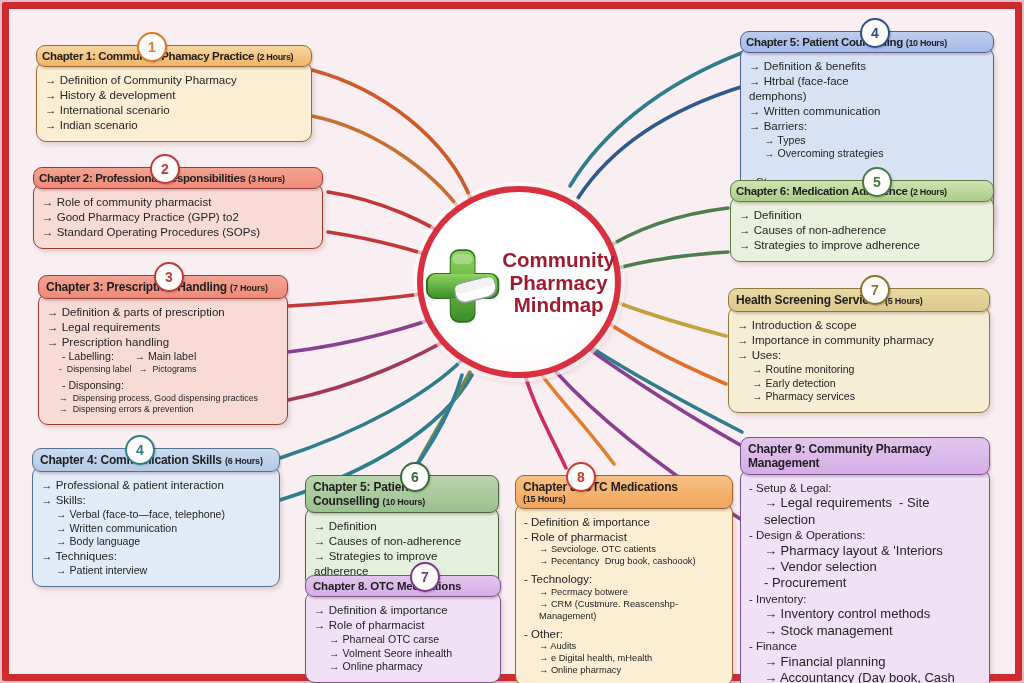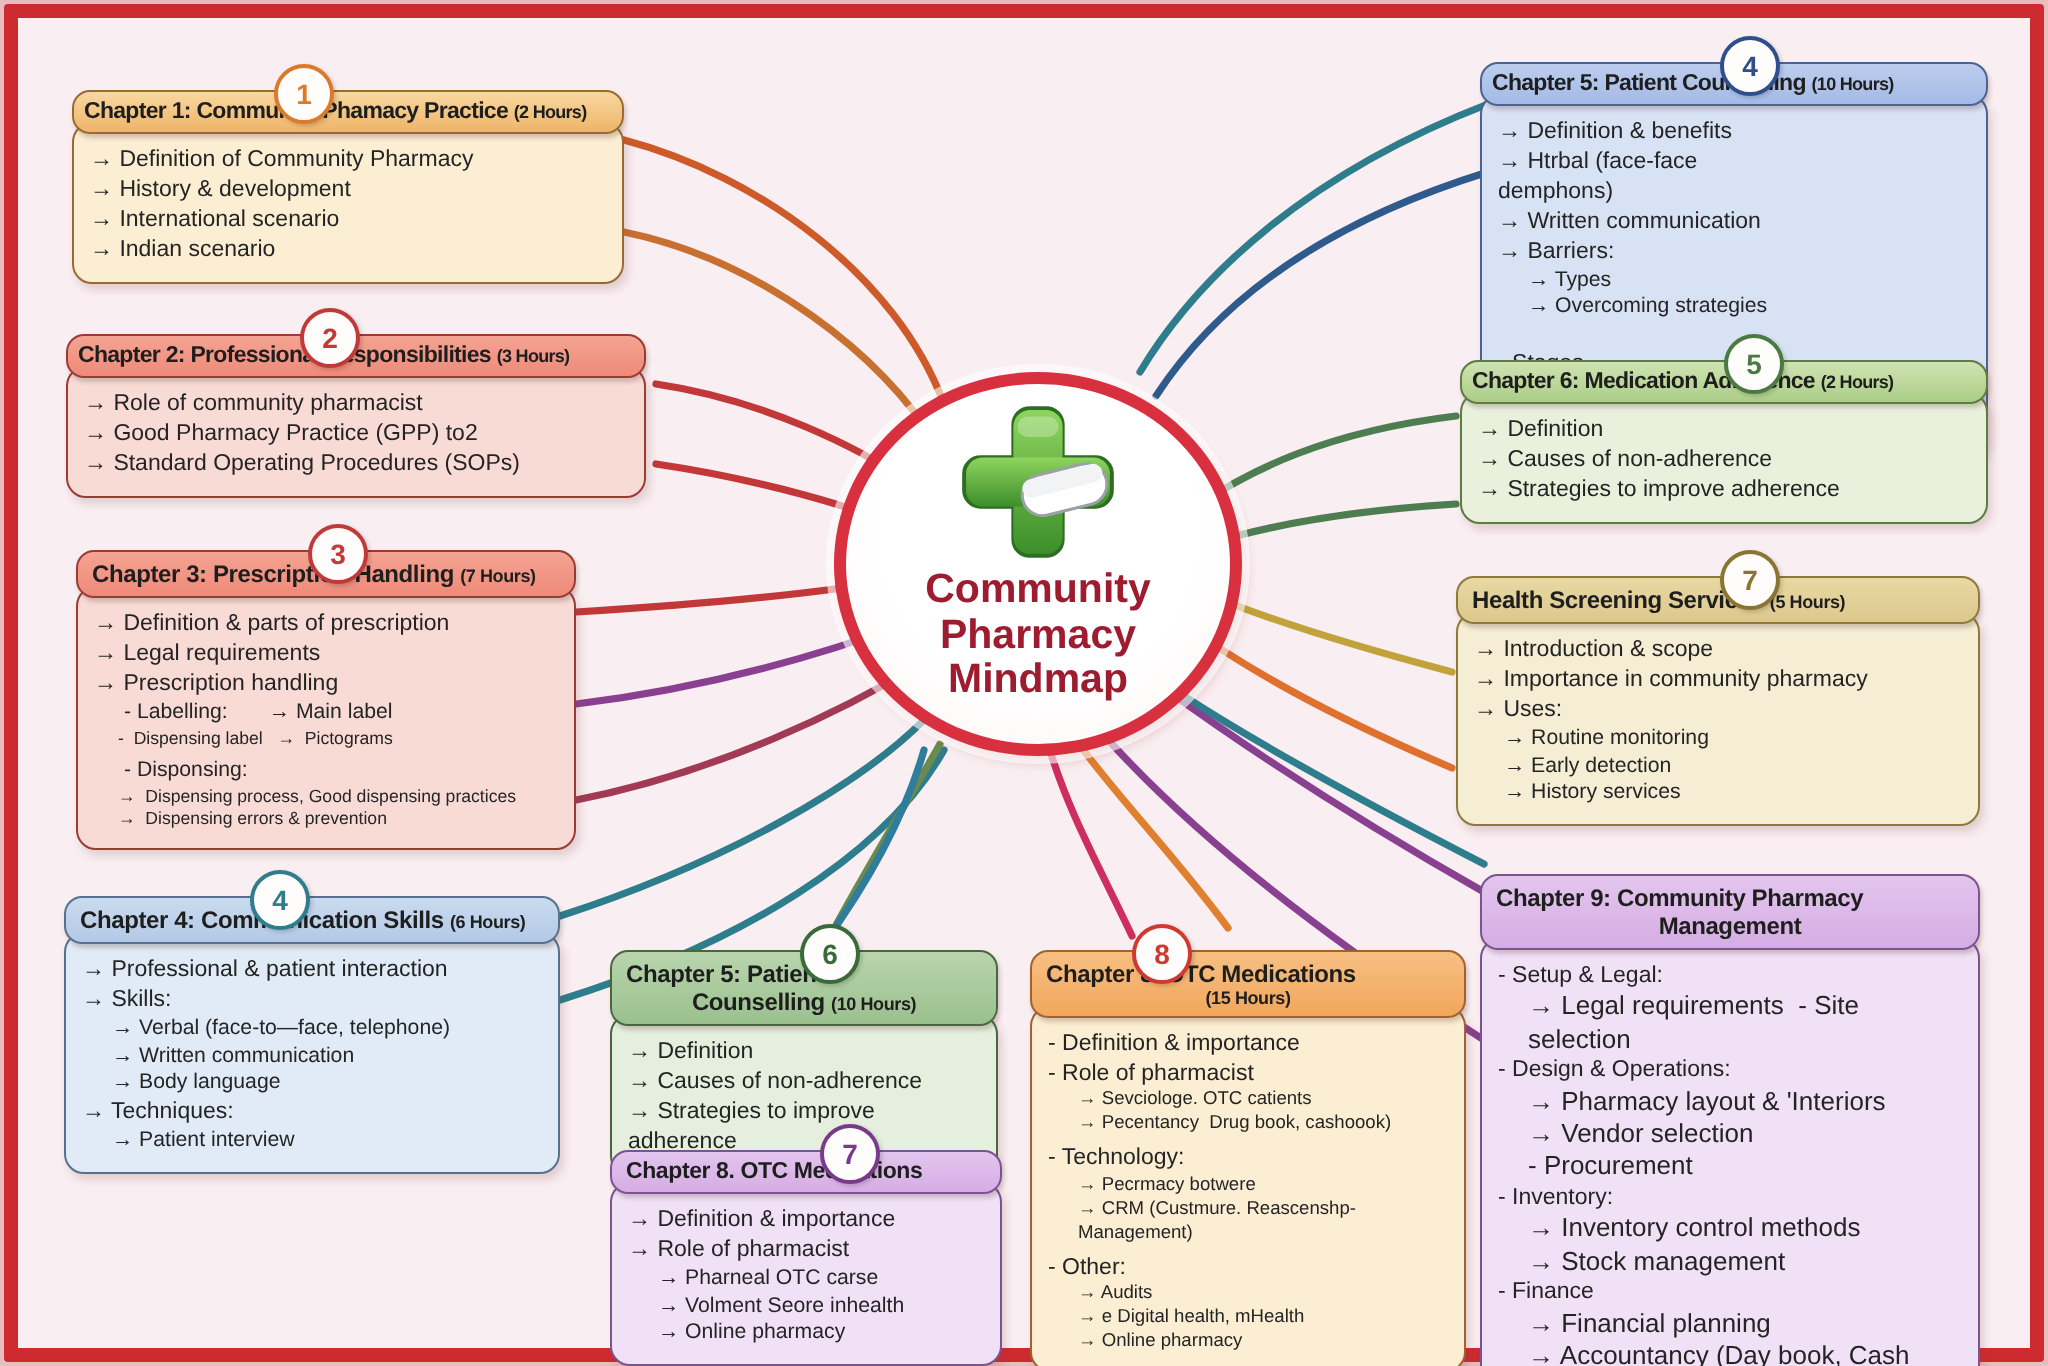--- a/index.html
+++ b/index.html
@@ -10,21 +10,21 @@
   
   .box{position:absolute;z-index:2;}
   .hdr{position:relative;z-index:2;border:1.6px solid var(--bd);border-radius:9px;
        padding:4px 7px;font-weight:bold;font-size:12px;letter-spacing:-0.2px;color:#1e1e1e;
        background:linear-gradient(var(--h1),var(--h2));white-space:nowrap;
        box-shadow:1px 2px 2px rgba(100,60,60,.25);}
   .hdr .t{font-size:inherit;}
   .tight .hdr{font-size:11.5px;letter-spacing:-0.35px;padding:4px 5px;}
   .hrs{font-size:9px;font-weight:bold;}
   .t1{display:block;text-align:left;}
-  .t2{display:block;text-align:center;}
+  .t2{display:block;text-align:left;}
   .bd{position:relative;z-index:1;margin-top:-6px;border:1.6px solid var(--bd);
       border-radius:10px;background:var(--bg);padding-top:5px;
       box-shadow:2px 3px 4px rgba(120,60,60,.18);}
   .items{padding:6px 8px 8px 8px;}
   .line{white-space:pre-wrap;line-height:1.3;font-size:11.5px;color:#242424;}
   .lvl1{margin-left:15px;font-size:10.6px;}
   .lvl2{margin-left:24px;font-size:9px;}
   .gap{margin-top:4px;}
   .badge{position:absolute;top:-13px;width:26px;height:26px;border-radius:50%;
          background:#fffdfb;border:2.6px solid var(--bb);color:var(--bb);z-index:4;
@@ -46,21 +46,21 @@
   .c-pw {--bd:#4c6292;--h1:#bccdee;--h2:#a4bae6;--bg:#d8e2f5;--bb:#2e4f8c;}
   .c-gn {--bd:#5d7c44;--h1:#cfe3b2;--h2:#abcd87;--bg:#e9f1dc;--bb:#4a7a40;}
   .c-tn {--bd:#8d7a3b;--h1:#e9d8a4;--h2:#dcc88c;--bg:#f5edd4;--bb:#8a7430;}
   .c-pu {--bd:#7a5490;--h1:#e3c5ee;--h2:#d5ade4;--bg:#f0e1f6;--bb:#7a3a8c;}
   .c-gn2{--bd:#49663f;--h1:#b9d5ad;--h2:#9ac08e;--bg:#e4efdd;--bb:#3a6a3a;}
   .c-or2{--bd:#a2622e;--h1:#f7c083;--h2:#f1a65c;--bg:#fbeed2;--bb:#cf3a30;}
   
   .center{position:absolute;left:417px;top:186px;width:192px;height:180px;z-index:3;
           border:6px solid #d93040;border-radius:50%;
           background:radial-gradient(circle at 50% 40%, #ffffff 55%, #fdf3f4);
-          display:flex;flex-direction:column;align-items:center;
+          display:flex;flex-direction:row;align-items:center;
           box-shadow:0 0 0 4px rgba(255,255,255,.6), 2px 3px 6px rgba(150,40,50,.25);}
   .ctitle{margin-top:2px;text-align:center;color:#9e1c30;font-weight:bold;
           font-size:20.5px;line-height:1.1;}
 </style>
 </head>
 <body>
 
 <div class="stage">
   <div class="frame"></div>
 
@@ -182,21 +182,21 @@
   <div class="box c-tn" id="b7" style="left:728px;top:288px;width:262px">
     <div class="badge" style="left:132px">7</div>
     <div class="hdr"><span class="t">Health Screening Services</span> <span class="hrs">(5 Hours)</span></div>
     <div class="bd">
         <div class="items">
           <div class="line lvl0">→ Introduction &amp; scope</div>
           <div class="line lvl0">→ Importance in community pharmacy</div>
           <div class="line lvl0">→ Uses:</div>
           <div class="line lvl1">→ Routine monitoring</div>
           <div class="line lvl1">→ Early detection</div>
-          <div class="line lvl1">→ History services</div>
+          <div class="line lvl1">→ Pharmacy services</div>
         </div>
       </div>
   </div>
 
   <div class="box c-pu" id="b9" style="left:740px;top:437px;width:250px">
     <div class="hdr">
         <span class="t t1">Chapter 9: Community Pharmacy</span>
         <span class="t t2">Management</span>
       </div>
     <div class="bd">

